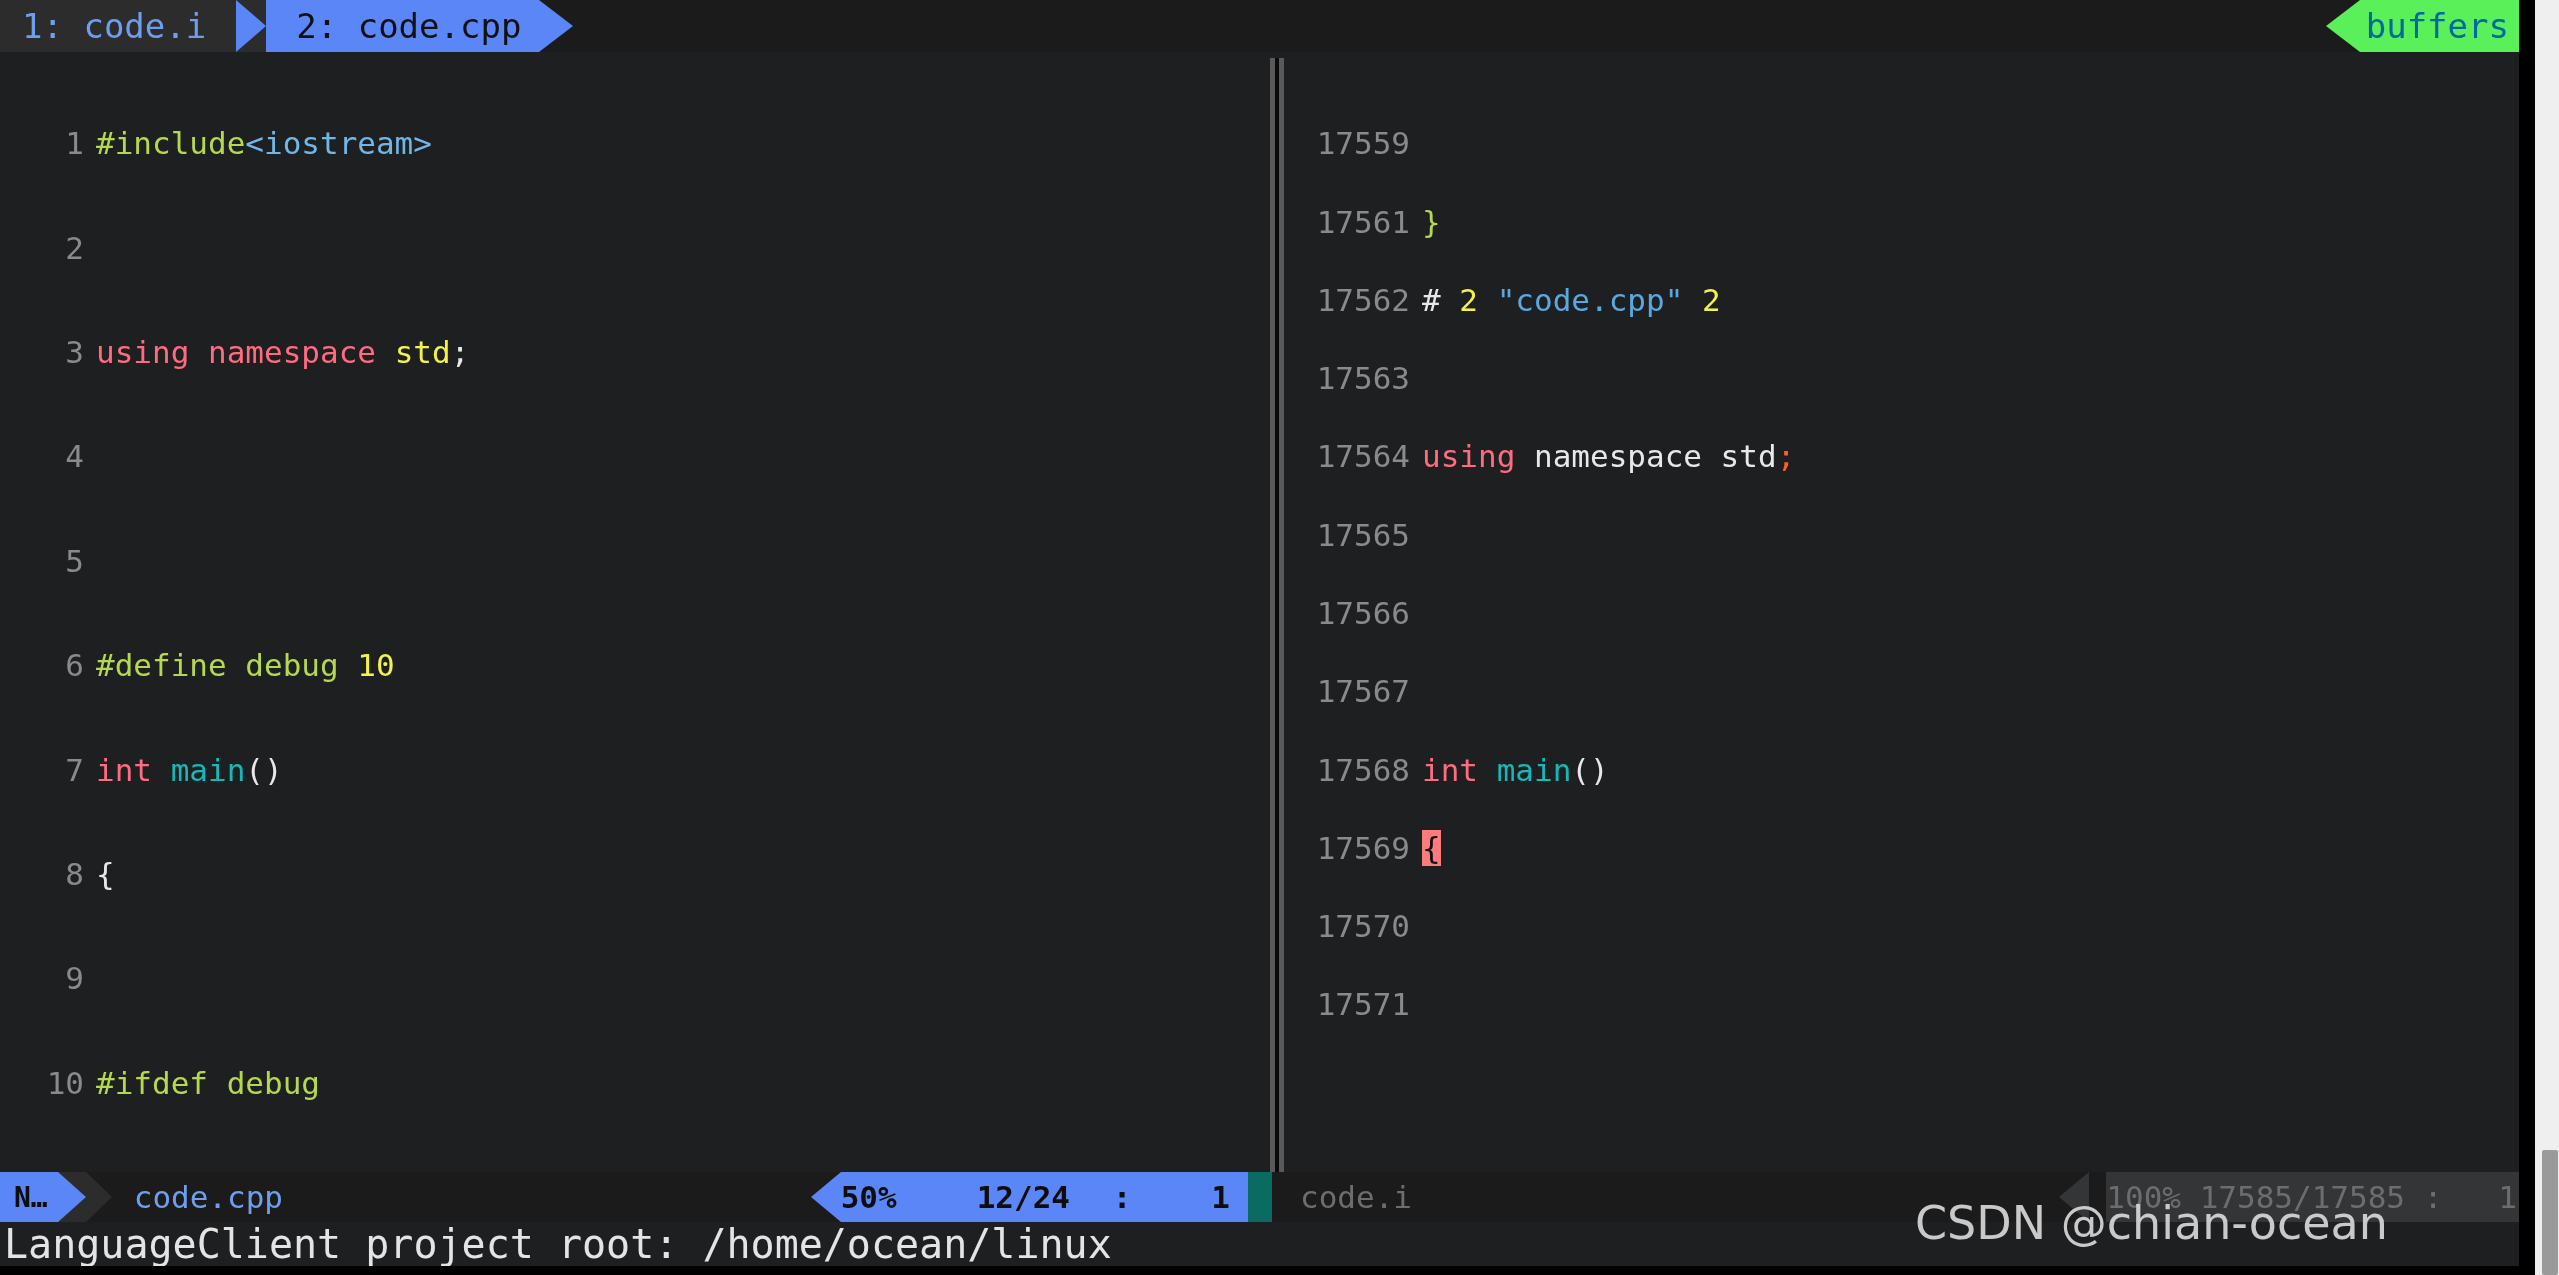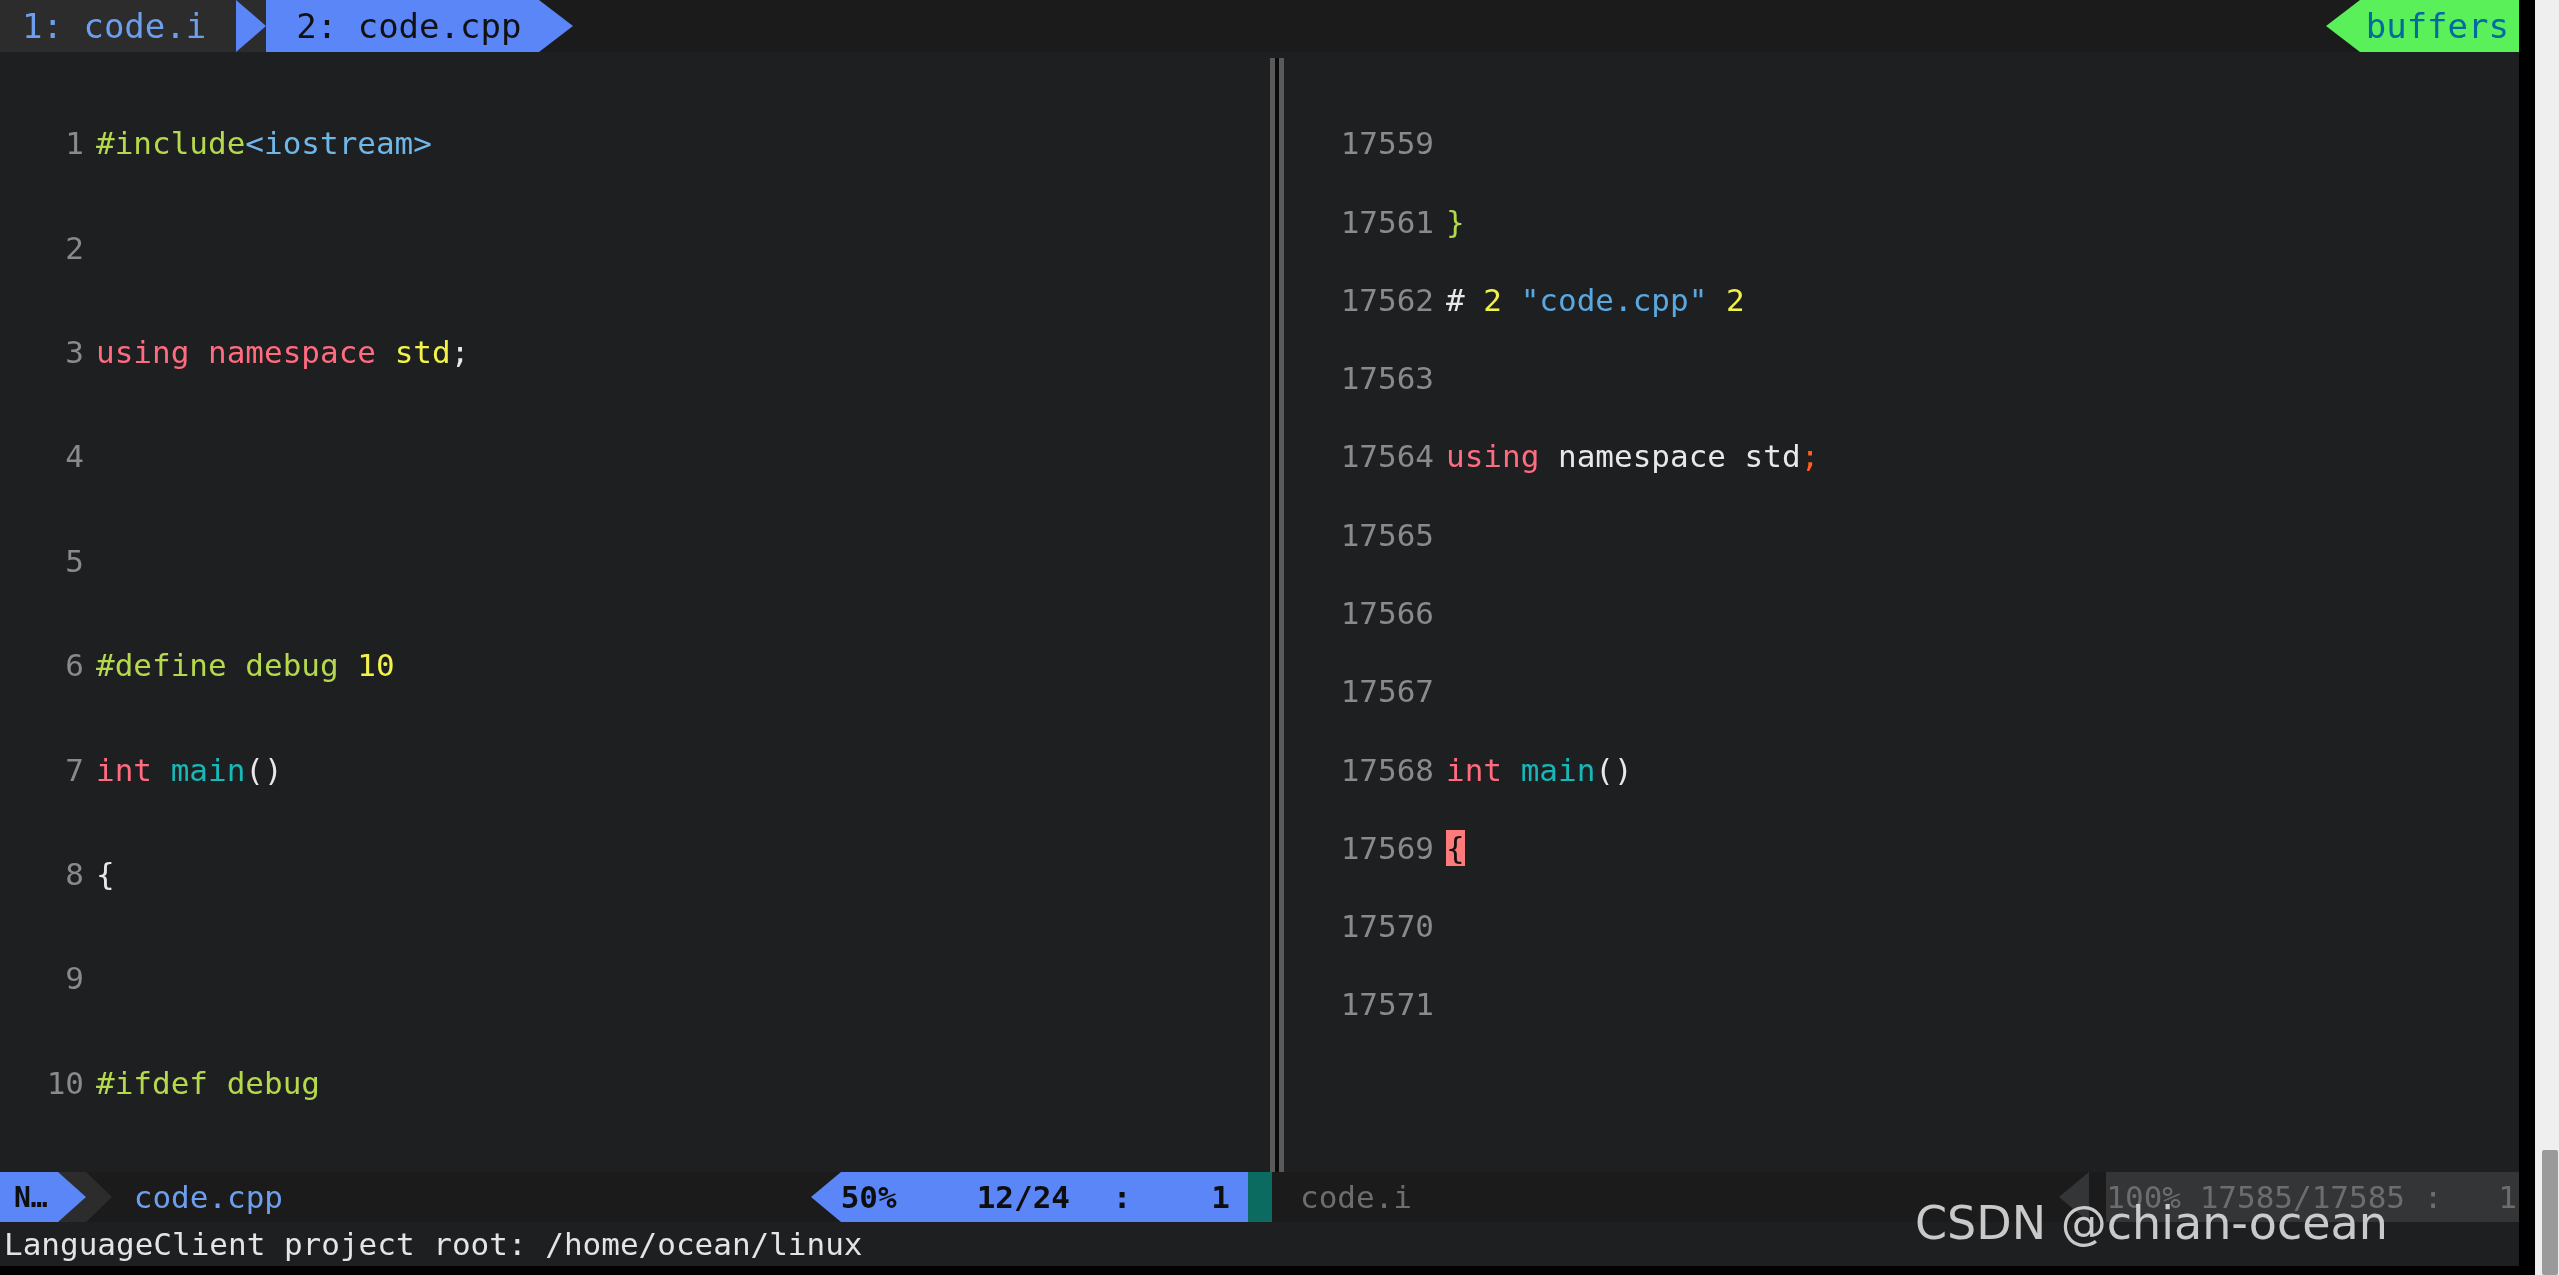--- a/index.html
+++ b/index.html
@@ -178,21 +178,20 @@
     text-align: right;
     color: #8a8a8a;
     padding-right: 12px;
   }
   .num-r {
     display: inline-block;
     width: 126px;
     text-align: right;
     color: #8a8a8a;
     padding-right: 12px;
-    margin-left: 24px;
   }
 
   
   .l-pre   { color: #b5d94c; }   
   .l-hdr   { color: #6fb7e8; }   
   .l-kw    { color: #ff6b7f; }   
   .l-type  { color: #f2f24a; }   
   .l-punc  { color: #e8e8e8; }   
   .l-fn    { color: #18b8b8; }
 
@@ -315,21 +314,21 @@
 
   
   .cmdline {
     position: absolute;
     left: 0;
     top: 1222px;
     width: 2535px;
     height: 44px;
     background: #1d1f21;
     color: #e4e4e4;
-    font-size: 31px;
+    font-size: 40px;
     line-height: 44px;
     padding-left: 4px;
     white-space: pre;
     box-sizing: border-box;
   }
 
   
   .watermark {
     position: absolute;
     left: 1915px;

